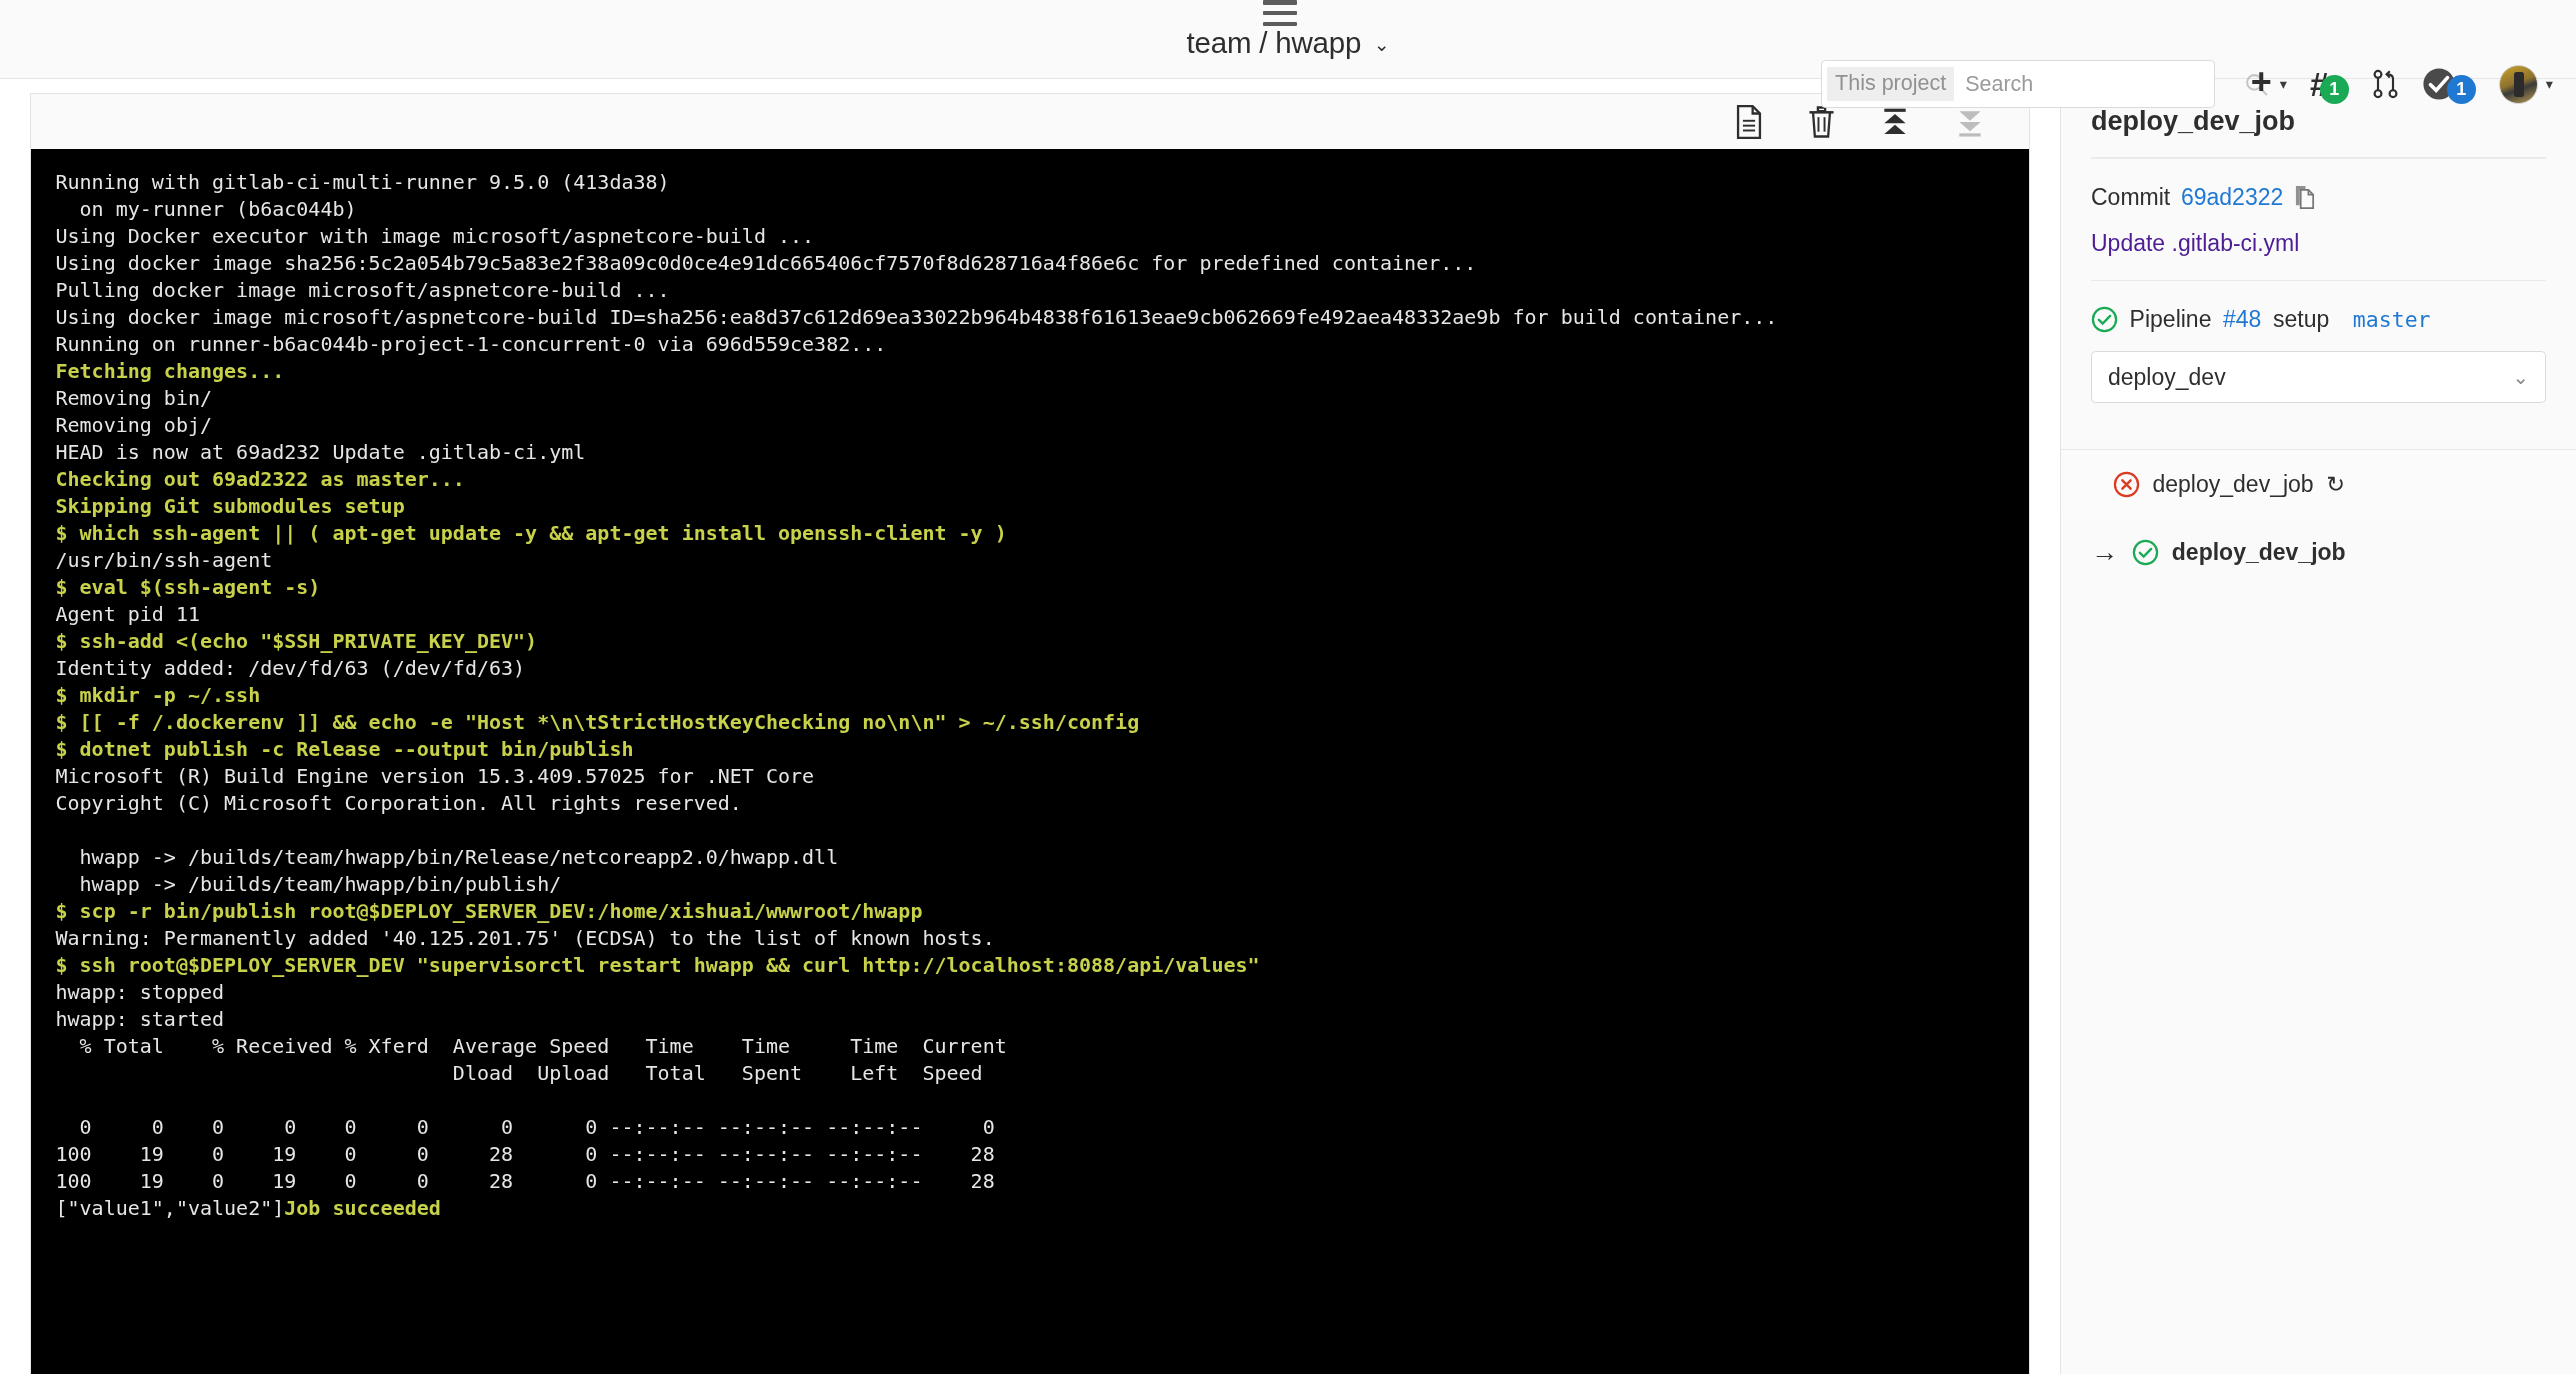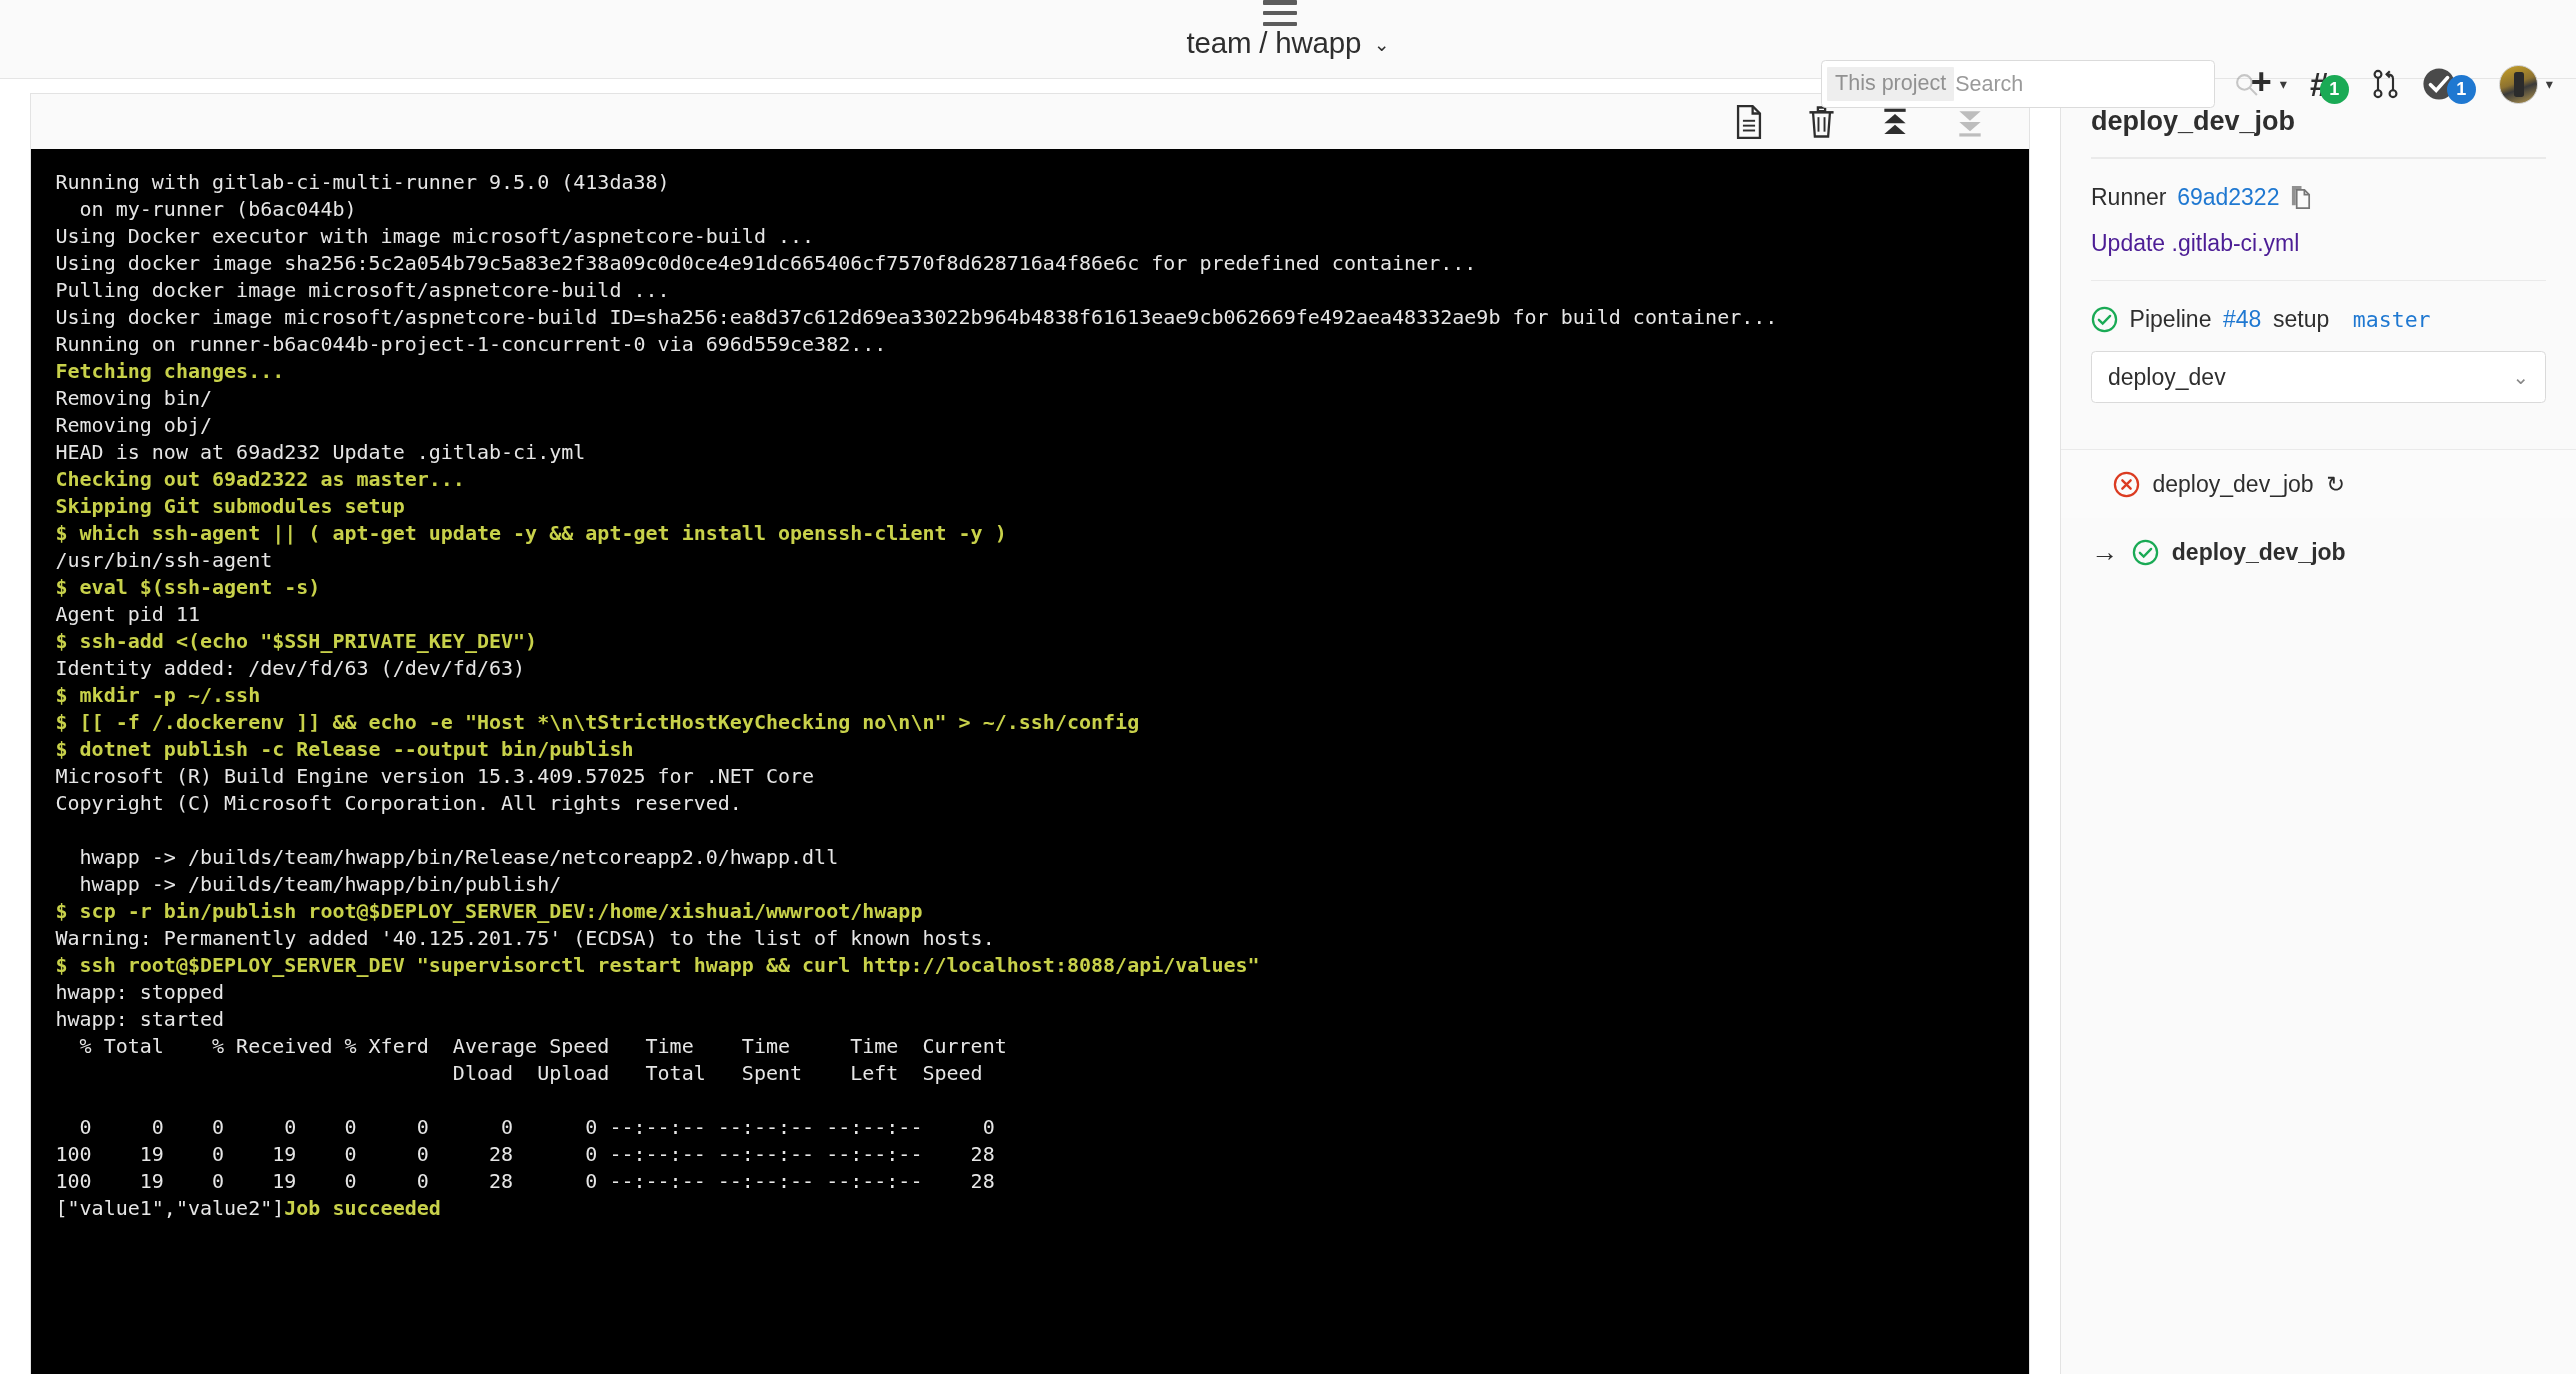--- a/index.html
+++ b/index.html
@@ -69,21 +69,21 @@
     padding: 3.6px 8px 5.4px 8px;
     border-radius: 1px;
     white-space: nowrap;
   }
   .search-input {
     border: none; outline: none;
     font-size: 21.5px;
     color: #8c8c8c;
     background: transparent;
     flex: 1;
-    padding-left: 1px;
+    padding-left: 11px;
     font-family: "Liberation Sans", sans-serif;
   }
   .search-input::placeholder { color: #9a9a9a; }
   .search-mag { width: 25px; height: 25px; opacity: .45; flex: 0 0 auto; }
 
   .nav-icon {
     display: flex; align-items: center;
     margin-right: 23px;
     cursor: pointer;
     position: relative;
@@ -343,21 +343,21 @@
 
       <div class="sb-title">deploy_dev_job</div>
 
       <div class="sb-divider"></div>
 
 
       <div class="sb-divider"></div>
 
       <div class="sb-block">
         <div class="commit-row">
-          <span>Runner</span>
+          <span>Commit</span>
           <span class="link">69ad2322</span>
           <svg class="copy-icon" viewBox="0 0 24 26">
             <path d="M2 1 h10 v4 h-6 v16 h-4 z" fill="#6e6e6e"></path>
             <path d="M7 5 h8 l5 5 v14 h-13 z" fill="none" stroke="#4a4a4a" stroke-width="1.8"></path>
             <path d="M15 5 v5 h5" fill="none" stroke="#4a4a4a" stroke-width="1.8"></path>
           </svg>
         </div>
         <div class="commit-msg">Update .gitlab-ci.yml</div>
       </div>
 

